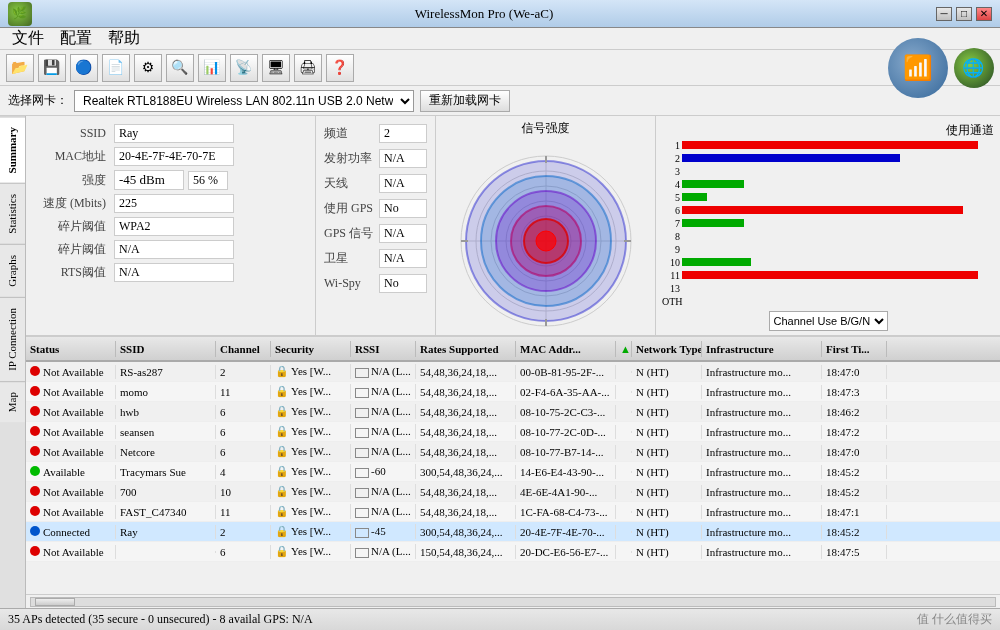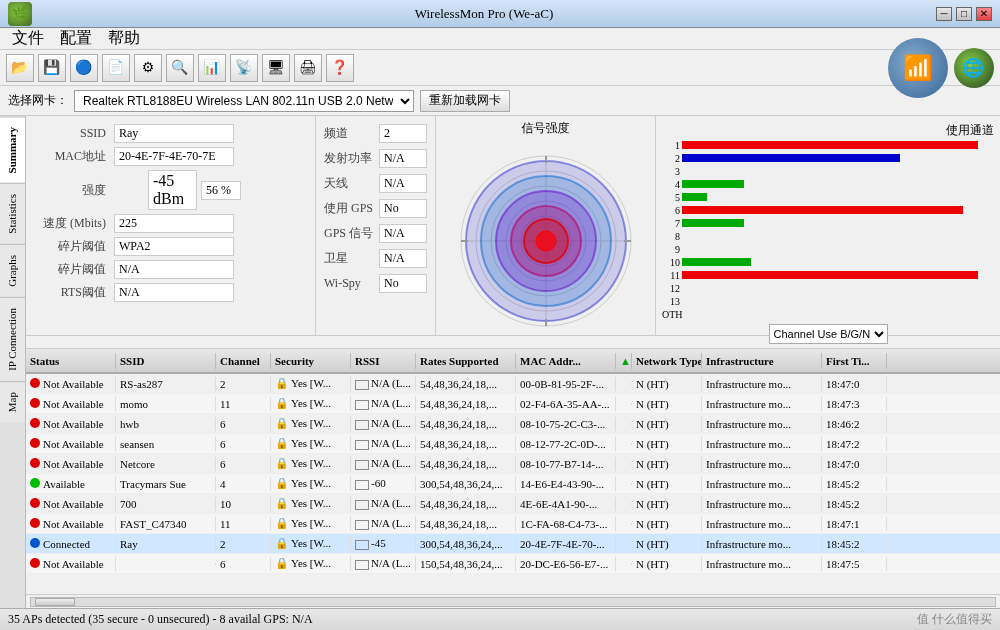--- a/index.html
+++ b/index.html
@@ -163,21 +163,21 @@
       color: #444;
       font-size: 12px;
     }
     .info-value-box {
       background: #fff;
       border: 1px solid #ccc;
       padding: 1px 4px;
       font-size: 12px;
       min-width: 120px;
     }
-    .signal-box { background: #fff; border: 1px solid #ccc; padding: 1px 4px; font-size: 16px; width: 49px; margin-left: 34px; }
+    .signal-box { background: #fff; border: 1px solid #ccc; padding: 1px 4px; font-size: 13px; width: 70px; }
     .signal-pct { background: #fff; border: 1px solid #ccc; padding: 1px 4px; font-size: 12px; width: 40px; }
 
     
     .channel-panel {
       width: 120px;
       padding: 8px;
       border-right: 1px solid #ccc;
     }
     .ch-row {
       display: flex;
@@ -246,21 +246,20 @@
       border: 1px solid #aaa;
       background: #fff;
     }
 
     
     .network-list {
       flex: 1;
       overflow: hidden;
       display: flex;
       flex-direction: column;
-      margin-top: 12px;
     }
     .list-header {
       background: linear-gradient(to bottom, #e8e8e8, #d0d0d0);
       border-bottom: 2px solid #aaa;
       display: flex;
       font-size: 11px;
       font-weight: bold;
       height: 26px;
       align-items: center;
       border-top: 1px solid #ccc;
@@ -598,24 +597,20 @@
                 <div class="cu-bar bar-green" style="width: 22%;"></div>
               </div>
             </div>
             <div class="cu-row">
               <div class="cu-num">11</div>
               <div class="cu-bar-area">
                 <div class="cu-bar bar-red" style="width: 95%;"></div>
               </div>
             </div>
             <div class="cu-row">
-              <div class="cu-num">12</div>
-              <div class="cu-bar-area"></div>
-            </div>
-            <div class="cu-row">
               <div class="cu-num">13</div>
               <div class="cu-bar-area"></div>
             </div>
             <div class="cu-row">
               <div class="cu-num">OTH</div>
               <div class="cu-bar-area"></div>
             </div>
           </div>
         <div class="cu-select-row">
           <select class="cu-select">
@@ -681,21 +676,21 @@
             <div class="list-cell col-infra">Infrastructure mo...</div>
             <div class="list-cell col-first">18:46:2</div>
           </div>
           <div class="list-row">
             <div class="list-cell col-status"><span class="dot dot-red"></span><span>Not Available</span></div>
             <div class="list-cell col-ssid">seansen</div>
             <div class="list-cell col-channel">6</div>
             <div class="list-cell col-security">🔒 Yes [W...</div>
             <div class="list-cell col-rssi"><span class="rssi-bar"><span class="rssi-fill rssi-empty"></span></span>N/A (L...</div>
             <div class="list-cell col-rates">54,48,36,24,18,...</div>
-            <div class="list-cell col-mac">08-12-77-2C-0D-...</div>
+            <div class="list-cell col-mac">08-10-77-2C-0D-...</div>
             <div class="list-cell col-tri"></div>
             <div class="list-cell col-nettype">N (HT)</div>
             <div class="list-cell col-infra">Infrastructure mo...</div>
             <div class="list-cell col-first">18:47:2</div>
           </div>
           <div class="list-row">
             <div class="list-cell col-status"><span class="dot dot-red"></span><span>Not Available</span></div>
             <div class="list-cell col-ssid">Netcore</div>
             <div class="list-cell col-channel">6</div>
             <div class="list-cell col-security">🔒 Yes [W...</div>

